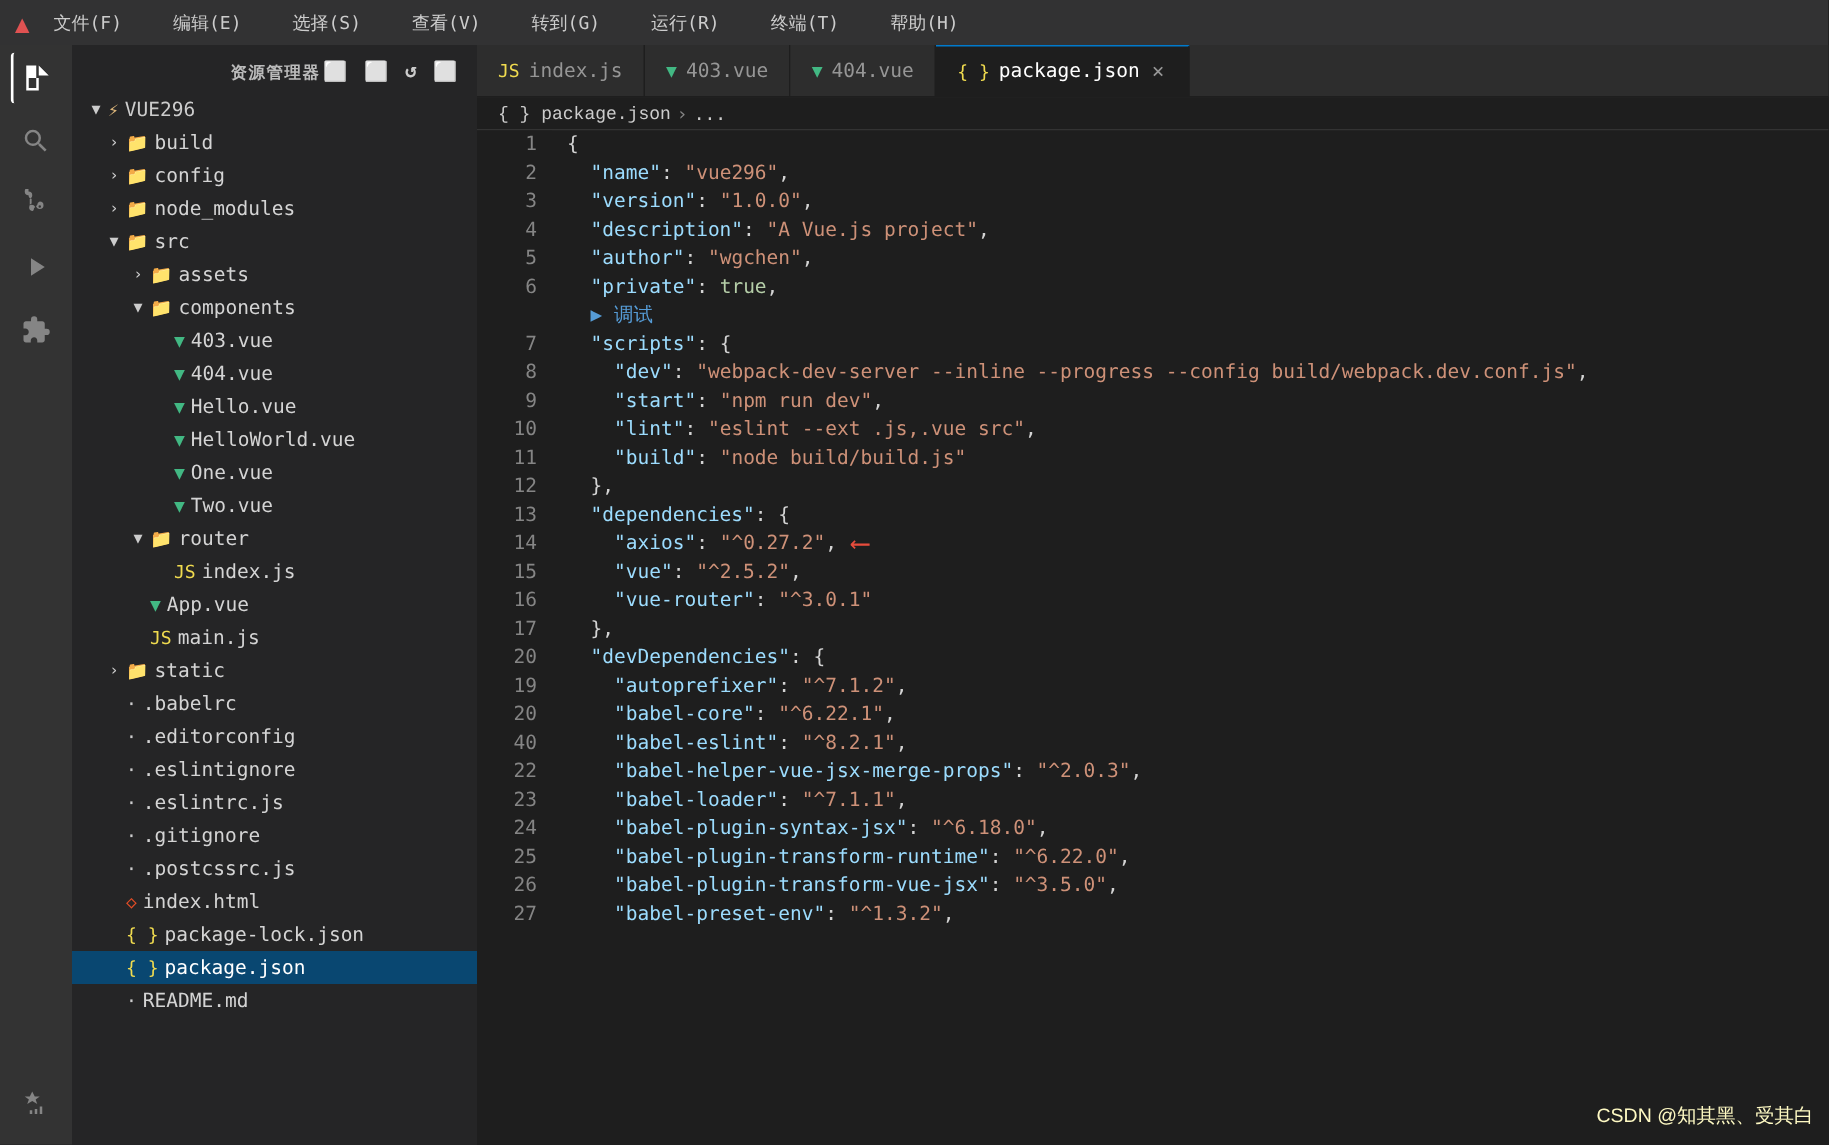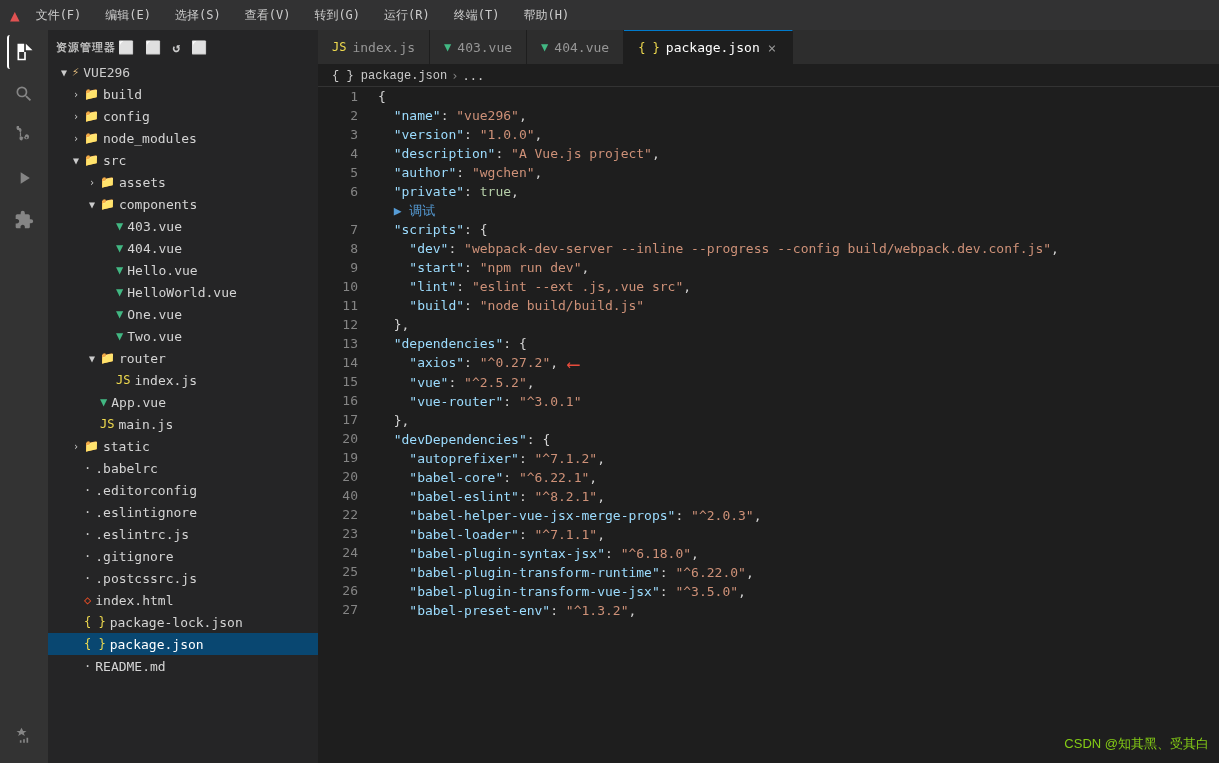--- a/index.html
+++ b/index.html
@@ -12,21 +12,21 @@
       display: flex;
       align-items: center;
       justify-content: space-between;
       padding: 0 10px;
       color: #cccccc;
       font-size: 12px;
       user-select: none;
     }
     #titlebar .menu-items {
       display: flex;
-      gap: 8px;
+      gap: 18px;
     }
     #titlebar .menu-item {
       padding: 2px 8px;
       cursor: pointer;
       border-radius: 3px;
     }
     #titlebar .title { position: absolute; left: 50%; transform: translateX(-50%); color: #cccccc; }
     
     
     #activity-bar {
@@ -65,29 +65,30 @@
       left: 48px;
       bottom: 0;
       overflow-y: auto;
       overflow-x: hidden;
       font-size: 13px;
     }
     #sidebar::-webkit-scrollbar { width: 6px; }
     #sidebar::-webkit-scrollbar-thumb { background: #424242; }
     
     .sidebar-header {
-      padding: 8px 10px 4px 8px;
+      padding: 8px 10px 4px 36px;
       color: #bbbbbb;
       font-size: 11px;
       font-weight: bold;
       letter-spacing: 1px;
       text-transform: uppercase;
       display: flex;
       align-items: center;
-      justify-content: flex-start;
+      justify-content: flex-end;
+      font-family: Liberation Mono, monospace;
     }
     .sidebar-header-icons {
       display: flex;
       gap: 6px;
     }
     .sidebar-header-icon {
       cursor: pointer;
       color: #cccccc;
       font-size: 13px;
       padding: 2px;
@@ -223,21 +224,21 @@
       font-size: 18px;
       vertical-align: middle;
       margin-left: 10px;
     }
     
     
     #watermark {
       position: fixed;
       bottom: 10px;
       right: 10px;
-      color: #84cc16;
+      color: #fef9c3;
       font-size: 13px;
       font-family: sans-serif;
     }
   </style>
 </head>
 <body>
 
 <div id="titlebar">
   <div style="display:flex; align-items:center; gap:4px;">
     <span style="color:#e05252; font-size:16px; margin-right:4px;">▲</span>

